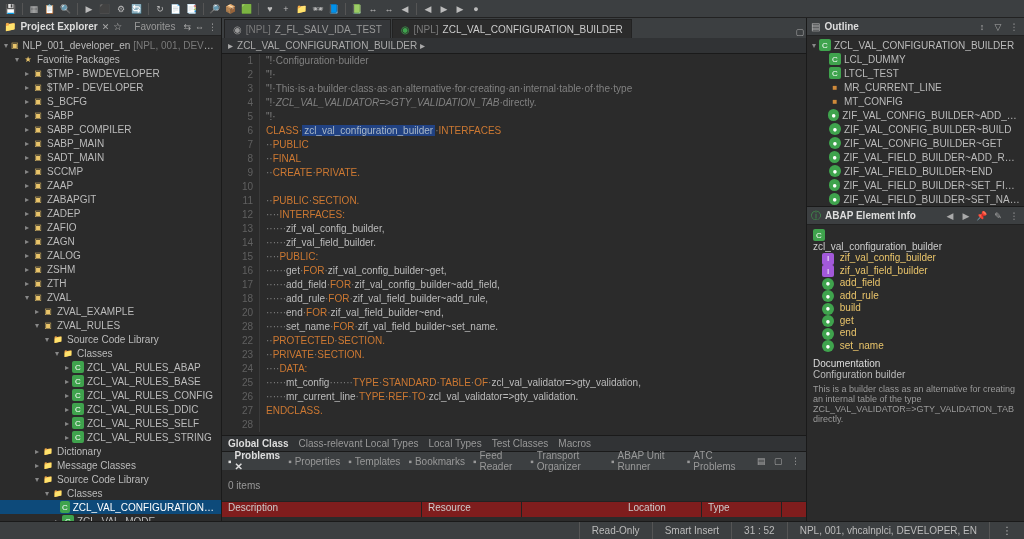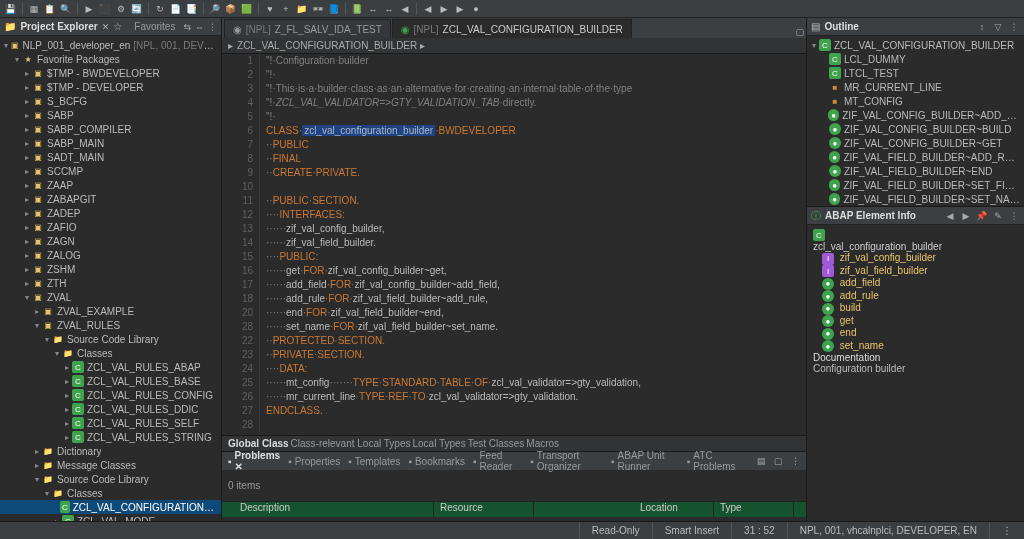--- a/index.html
+++ b/index.html
@@ -32,38 +32,38 @@
   .dim { color:#7a7a7a; }
   .editor-tabs { height:20px; background:#3c3f41; display:flex; align-items:flex-end; gap:1px; padding-left:2px; }
   .etab { height:19px; padding:2px 8px; background:#2b2b2b; border:1px solid #222; border-bottom:none; display:flex; align-items:center; gap:4px; color:#ccc; cursor:pointer; }
   .etab.inactive { background:#35373a; color:#999; }
   .breadcrumb { height:16px; background:#313335; display:flex; align-items:center; padding:0 6px; color:#aaa; gap:4px; border-bottom:1px solid #1a1a1a; }
   .code { flex:1; overflow:auto; background:#2b2b2b; font-family:Consolas,monospace; font-size:10px; line-height:14px; }
   .cline { display:flex; }
   .gut { width:38px; text-align:right; padding-right:6px; color:#606060; user-select:none; background:#2b2b2b; border-right:1px solid #3a3a3a; }
   .src { padding-left:6px; white-space:pre; color:#bbb; }
   .c-com{color:#808080;} .c-kw{color:#cc7832;} .c-name{color:#a9b7c6;background:#214283;padding:0 2px;} .c-op{color:#bbb;}
-  .sub-tabs { height:16px; background:#313335; border-top:1px solid #1a1a1a; display:flex; align-items:center; gap:2px; padding:0 6px; }
+  .sub-tabs { height:16px; background:#313335; border-top:1px solid #1a1a1a; display:flex; align-items:center; gap:10px; padding:0 6px; }
   .sub-tab{ color:#999; cursor:pointer; }
   .sub-tab.active{ color:#ddd; font-weight:bold; }
   .problems { height:70px; border-top:1px solid #1a1a1a; display:flex; flex-direction:column; }
   .ptabs { height:18px; background:#3c3f41; display:flex; align-items:center; gap:8px; padding:0 6px; }
   .pt { display:flex; align-items:center; gap:3px; color:#999; cursor:pointer; }
   .pt.active { color:#ddd; font-weight:bold; }
   .pcount { padding:10px 6px; color:#999; }
-  .ptable-h { display:flex; height:16px; background:#14532d; border-top:1px solid #222;justify-content:center; }
+  .ptable-h { display:flex; height:16px; background:#7f1d1d; border-top:1px solid #222; }
   .pth { padding:0 6px; color:#ccc; border-right:1px solid #222; }
   .statusbar { height:18px; background:#3c3f41; border-top:1px solid #1a1a1a; display:flex; align-items:center; color:#bbb; }
   .sb-cell { padding:8px 12px; border-left:1px solid #555; height:100%; display:flex; align-items:center; }
   .outline-pane{ flex:0 0 auto; }
   .elinfo { flex:1; border-top:1px solid #1a1a1a; display:flex; flex-direction:column; min-height:0;}
   .elbody { padding:4px 6px; overflow:auto; color:#bbb; flex:1;}
   .el-link{ color:#ccc; }
   .el-sub{ color:#e9c46a; margin-left:9px; display:block; }
-  .el-head{ color:#ddd; margin-top:0;}
+  .el-head{ color:#ddd; margin-top:6px;}
 </style>
 </head>
 <body>
 
 <div class="toolbar" id="tb">
     <div class="tbtn">💾</div>
     <div class="sep"></div>
     <div class="tbtn">▦</div>
     <div class="tbtn">📋</div>
     <div class="tbtn">🔍</div>
@@ -326,21 +326,21 @@
         <div class="cline">
           <div class="gut">4</div>
           <div class="src c-com">"!<span class="c-com">·</span><em>ZCL_VAL_VALIDATOR=&gt;GTY_VALIDATION_TAB</em><span class="c-com">·</span>directly.</div>
         </div>
         <div class="cline">
           <div class="gut">5</div>
           <div class="src c-com">"!<span class="c-com">·</span><p></p></div>
         </div>
         <div class="cline">
           <div class="gut">6</div>
-          <div class="src "><span class="c-kw">CLASS</span><span class="c-com">·</span><span class="c-name">zcl_val_configuration_builder</span><span class="c-com">·</span><span class="c-kw">BWDEVELOPER</span></div>
+          <div class="src "><span class="c-kw">CLASS</span><span class="c-com">·</span><span class="c-name">zcl_val_configuration_builder</span><span class="c-com">·</span><span class="c-kw">INTERFACES</span></div>
         </div>
         <div class="cline">
           <div class="gut">7</div>
           <div class="src "><span class="c-com">·</span><span class="c-com">·</span><span class="c-kw">PUBLIC</span></div>
         </div>
         <div class="cline">
           <div class="gut">8</div>
           <div class="src "><span class="c-com">·</span><span class="c-com">·</span><span class="c-kw">FINAL</span></div>
         </div>
         <div class="cline">
@@ -543,20 +543,21 @@
           <span class="el-sub"><span class="ico i-if" style="display:inline-flex">I</span> zif_val_config_builder</span>
           <span class="el-sub"><span class="ico i-if" style="display:inline-flex">I</span> zif_val_field_builder</span>
           <span class="el-sub"><span class="ico i-mth" style="display:inline-flex">●</span> add_field</span>
           <span class="el-sub"><span class="ico i-mth" style="display:inline-flex">●</span> add_rule</span>
           <span class="el-sub"><span class="ico i-mth" style="display:inline-flex">●</span> build</span>
           <span class="el-sub"><span class="ico i-mth" style="display:inline-flex">●</span> get</span>
           <span class="el-sub"><span class="ico i-mth" style="display:inline-flex">●</span> end</span>
           <span class="el-sub"><span class="ico i-mth" style="display:inline-flex">●</span> set_name</span>
           <div class="el-head">Documentation</div>
           <div>Configuration builder</div>
+          <div style="margin-top:4px;font-size:9px;color:#999">This is a builder class as an alternative for creating an internal table of the type ZCL_VAL_VALIDATOR=&gt;GTY_VALIDATION_TAB directly.</div>
         </div>
     </div>
   </div>
 </div>
 
 <div class="statusbar">
   <span class="spacer"></span>
   <span class="sb-cell">Read-Only</span>
   <span class="sb-cell">Smart Insert</span>
   <span class="sb-cell">31 : 52</span>

